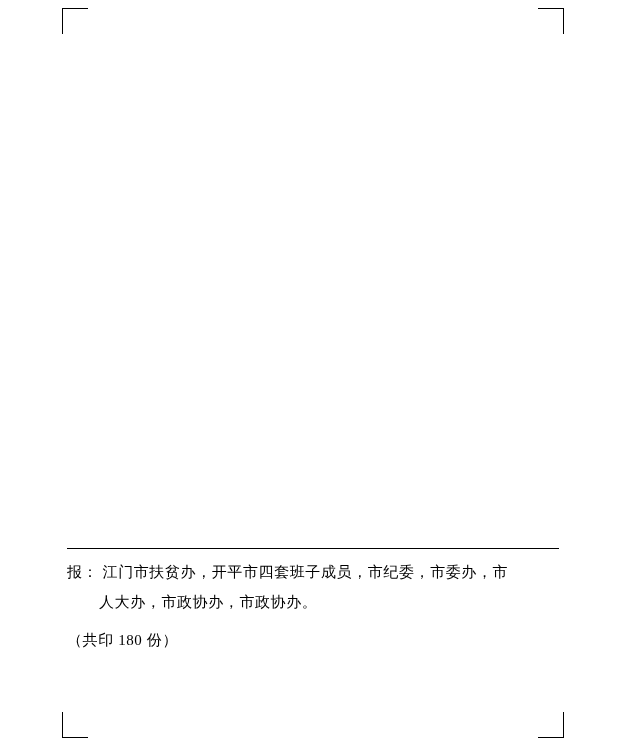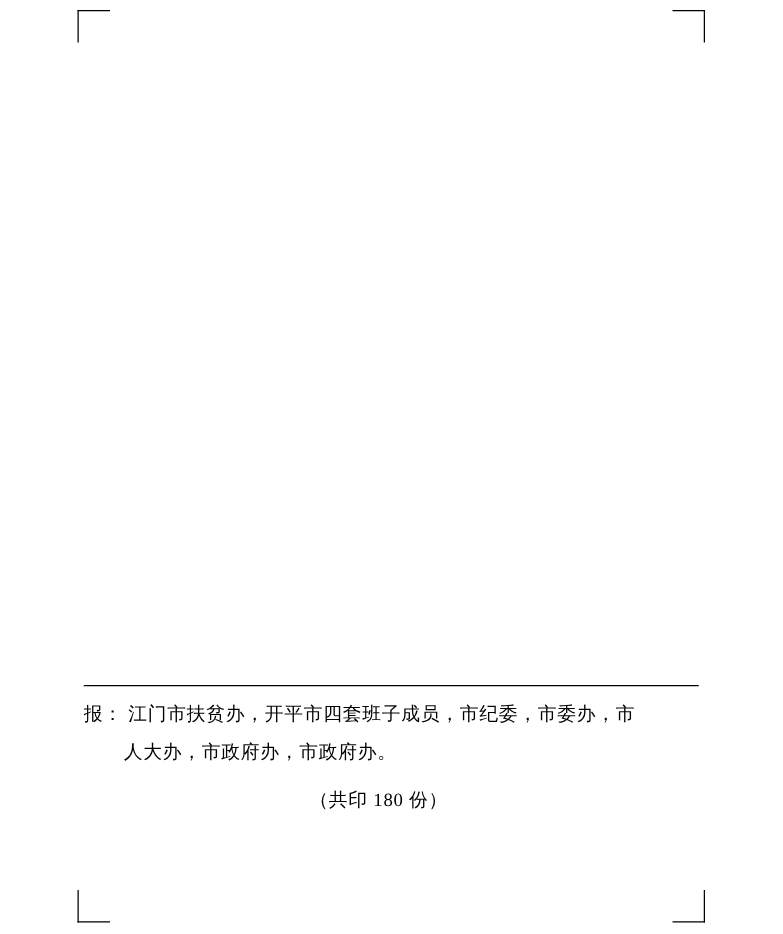--- a/index.html
+++ b/index.html
@@ -65,21 +65,21 @@
     margin-top: 8px;
   }
   .dist-line .label {
     display: inline-block;
   }
   .dist-line.cont {
     padding-left: 32px;
   }
   .print-count {
     margin-top: 14px;
-    text-align: center;
+    text-align: left;
     padding-right: 20px;
     font-size: 15px;
     color: #000000;
     letter-spacing: 0.6px;
   }
 </style>
 </head>
 <body>
 
 <div class="page">
@@ -104,21 +104,21 @@
   <div class="footer-block">
 
     <div class="divider"></div>
 
     <div class="dist-line first">
       <span class="label">报：</span>
       <span>江门市扶贫办，开平市四套班子成员，市纪委，市委办，市</span>
     </div>
 
     <div class="dist-line cont">
-      <span>人大办，市政府办，市政府办。</span>
+      <span>人大办，市政协办，市政协办。</span>
     </div>
 
 
     <div class="print-count">（共印 180 份）</div>
 
   </div>
 
 </div>
 
 </body></html>

